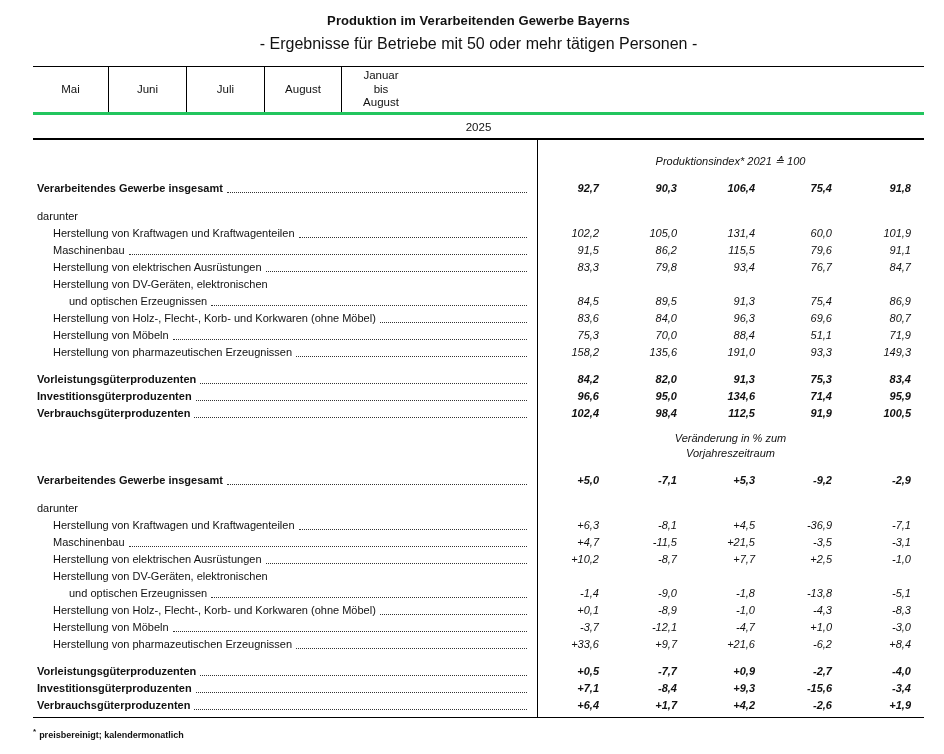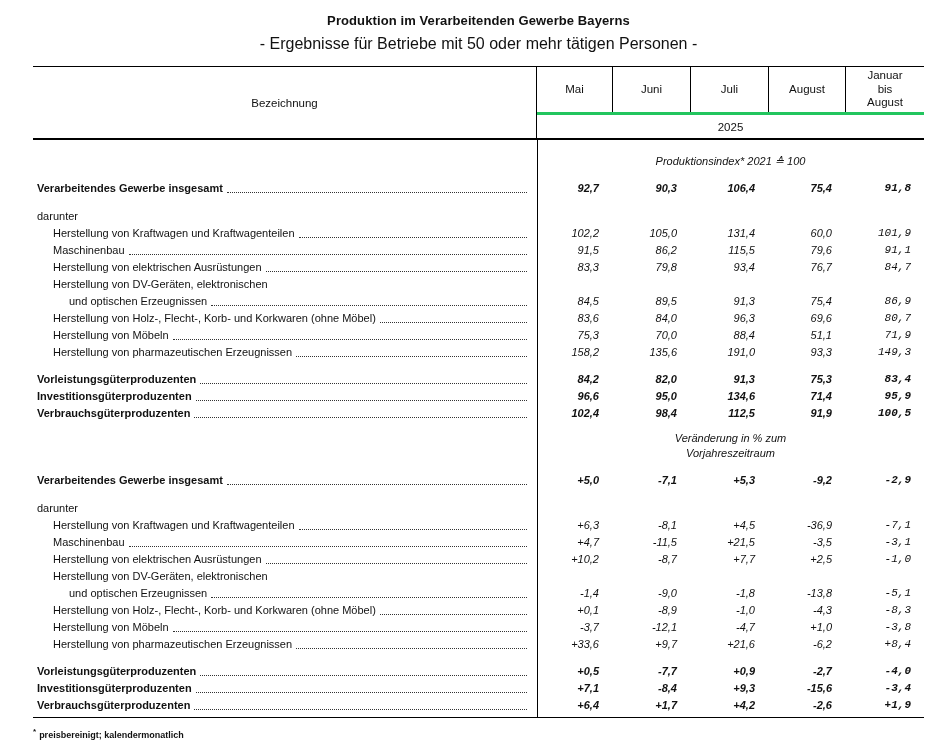--- a/index.html
+++ b/index.html
@@ -51,39 +51,38 @@
     width:504px; display:flex; align-items:flex-end; overflow:hidden;
     padding-right:7px;
   }
   .row .label { white-space:nowrap; }
   .row .leader { flex:1; border-bottom:1.3px dotted #333; margin:0 3px 2px 4px; min-width:8px; }
   .row .val { text-align:right; padding-right:13px; font-style:italic; }
   .row > .val:nth-child(2){ width:75px; }
   .row > .val:nth-child(3){ width:78px; }
   .row > .val:nth-child(4){ width:78px; }
   .row > .val:nth-child(5){ width:77px; }
-  .row > .val:nth-child(6){ width:79px;font-family:Liberation Mono, monospace; }
+  .row > .val:nth-child(6){ width:79px; }
   .row.bold .label, .row.bold .val { font-weight:bold; }
 
   
   .footnote { margin-top:9px; font-size:9px; font-weight:bold; }
   .footnote .star { vertical-align:super; font-size:8px; margin-right:3px; }
 </style>
 </head>
 <body>
 
 <div class="page">
 
   <div class="title">Produktion im Verarbeitenden Gewerbe Bayerns</div>
   <div class="subtitle">- Ergebnisse für Betriebe mit 50 oder mehr tätigen Personen -</div>
 
   <div class="stat-table">
 
     <div class="thead">
-      <div class="label-head">Bezeichnung</div>
       <div class="head-right">
         <div class="months">
           <div class="month-cell mc1">Mai</div>
           <div class="month-cell mc2">Juni</div>
           <div class="month-cell mc3">Juli</div>
           <div class="month-cell mc4">August</div>
           <div class="month-cell mc5">Januar
 bis
 August</div>
         </div>
@@ -363,21 +362,21 @@
 
   <div class="row">
     <div class="label-cell" style="padding-left: 20px;">
       <span class="label">Herstellung von Möbeln</span>
       <span class="leader"></span>
     </div>
     <div class="val">-3,7</div>
     <div class="val">-12,1</div>
     <div class="val">-4,7</div>
     <div class="val">+1,0</div>
-    <div class="val">-3,8</div>
+    <div class="val">-3,0</div>
   </div>
 
   <div class="row">
     <div class="label-cell" style="padding-left: 20px;">
       <span class="label">Herstellung von pharmazeutischen Erzeugnissen</span>
       <span class="leader"></span>
     </div>
     <div class="val">+33,6</div>
     <div class="val">+9,7</div>
     <div class="val">+21,6</div>

